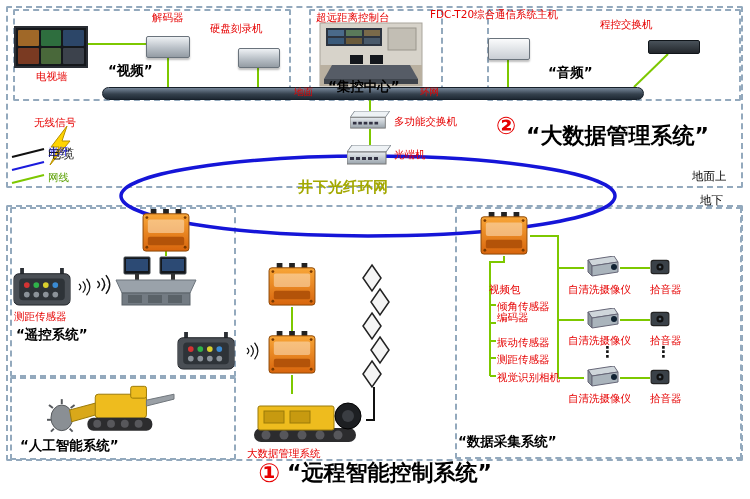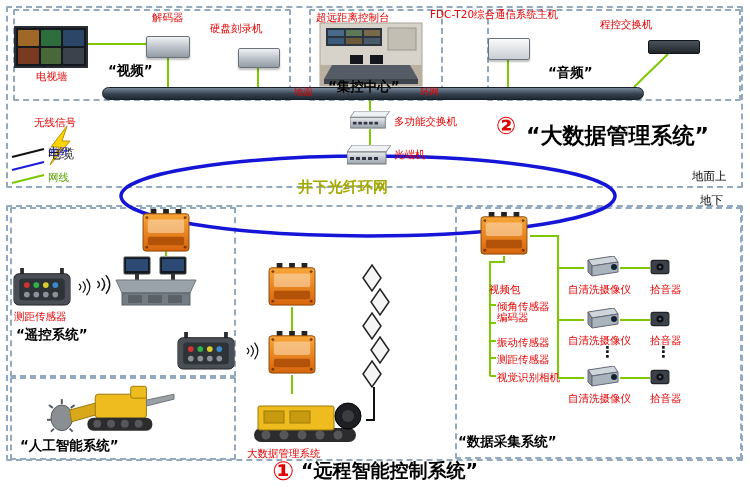--- a/index.html
+++ b/index.html
@@ -375,14 +375,14 @@
 <div class="rl" style="left:568px;top:392px">自清洗摄像仪</div>
 <div class="rl" style="left:650px;top:283px">拾音器</div>
 <div class="rl" style="left:650px;top:334px">拾音器</div>
 <div class="rl" style="left:650px;top:392px">拾音器</div>
 <div class="dots" style="left:600px;top:346px">⋮</div>
 <div class="dots" style="left:656px;top:346px">⋮</div>
 <div class="bt" style="left:458px;top:433px">“数据采集系统”</div>
 
 <div class="abs" style="left:0px;top:458px;width:750px;display:flex;justify-content:center;align-items:center;gap:7px;z-index:6">
   <span style="color:#e60000;font-size:26px;font-weight:bold;line-height:1">①</span>
-  <span style="color:#000;font-size:19px;font-weight:bold">“远程智能控制系统”</span>
+  <span style="color:#000;font-size:22px;font-weight:bold">“远程智能控制系统”</span>
 </div>
 
 </body></html>

